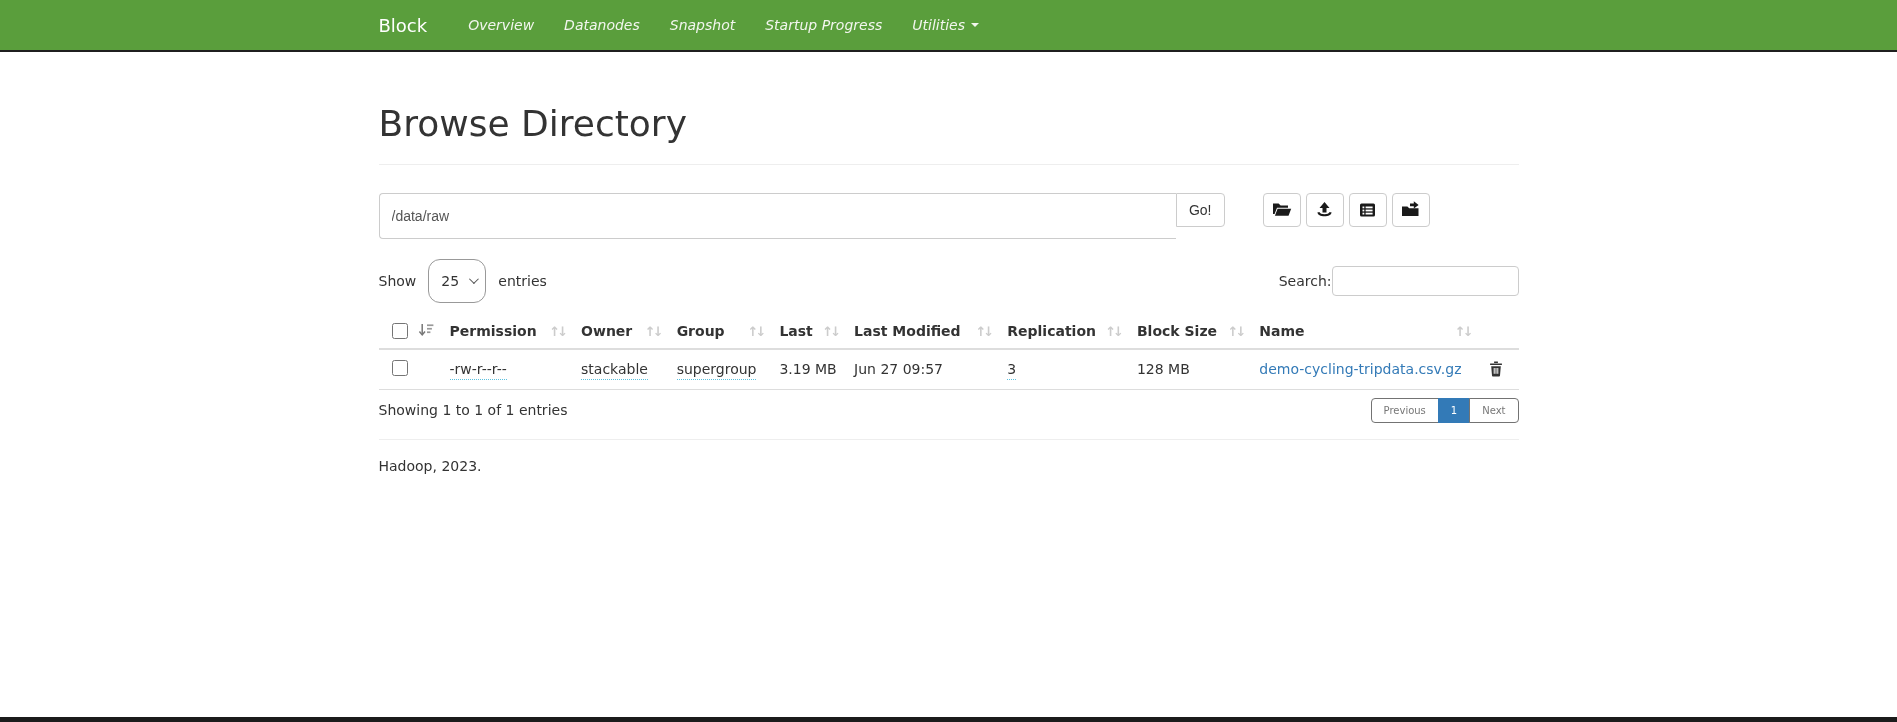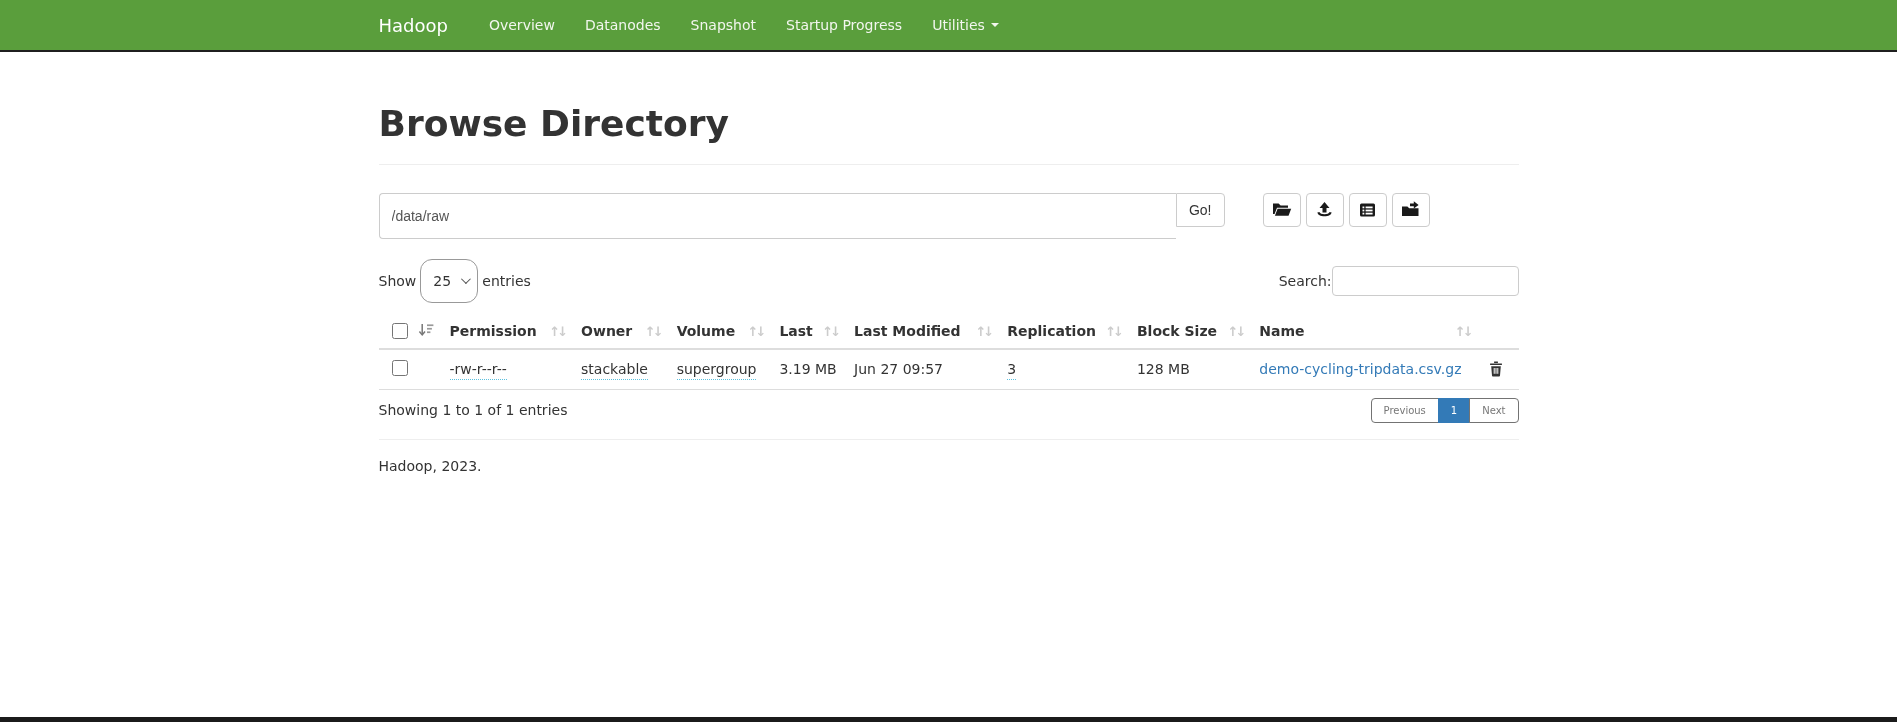--- a/index.html
+++ b/index.html
@@ -16,39 +16,39 @@
     font-size:14px;color:#333;
     min-height:722px;position:relative;width:1897px;overflow-x:hidden;
   }
   .container{width:1140px;margin:0 auto;}
 
   
   .navbar{background:var(--navbar-green,#5a9e3c);height:52px;border-bottom:2px solid #1f1f1f;}
   .navbar .container{display:flex;align-items:stretch;height:50px;}
   .navbar-brand{display:flex;align-items:center;color:#fff;font-size:18px;text-decoration:none;margin-right:26px;cursor:pointer;}
   .navbar-nav{display:flex;list-style:none;margin:0;padding:0;}
-  .navbar-nav a{display:flex;align-items:center;gap:6px;height:50px;padding:0 15px;color:#f2f6ee;font-size:14px;text-decoration:none;cursor:pointer;}
+  .navbar-nav a{display:flex;align-items:center;gap:6px;height:50px;padding:0 15px;color:#f2f6ee;font-size:14px;text-decoration:none;cursor:pointer;font-style:italic;}
   .caret{width:0;height:0;border-left:4.5px solid transparent;border-right:4.5px solid transparent;border-top:4.5px solid #f2f6ee;display:inline-block;}
 
   
   .page-header{margin-top:52px;padding-bottom:20px;border-bottom:1px solid #eee;margin-bottom:28px;}
-  .page-title{margin:0;font-size:36px;font-weight:bold;color:#333;line-height:1.1;}
+  .page-title{margin:0;font-size:36px;font-weight:normal;color:#333;line-height:1.1;}
 
   
   .explorer-row{display:flex;align-items:flex-start;}
   .input-group{display:flex;width:846px;}
   .path-input{flex:1;height:34px;border:1px solid #ccc;border-right:none;border-radius:4px 0 0 4px;padding:22px 12px;font-size:14px;color:#555;outline:none;}
   .go-btn{height:34px;border:1px solid #ccc;background:#fff;border-radius:0 4px 4px 0;padding:6px 12px;font-size:14px;color:#333;cursor:pointer;line-height:1;}
   .icon-toolbar{margin-left:38px;display:flex;gap:5px;}
   .icon-btn{width:38px;height:34px;border:1px solid #ccc;border-radius:4px;background:#fff;display:flex;align-items:center;justify-content:center;cursor:pointer;padding:0;}
   .icon-btn svg{display:block;}
 
   
   .dt-controls{margin-top:20px;display:flex;justify-content:space-between;align-items:center;}
-  .length-control{display:flex;align-items:center;gap:4px;}
+  .length-control{display:flex;align-items:center;gap:12px;}
   .length-select{width:58px;height:44px;border:1px solid #999;border-radius:12px;background:#fff;display:flex;align-items:center;justify-content:space-between;padding:0 9px 0 12px;cursor:pointer;}
   .select-caret{width:7px;height:7px;border-right:1.6px solid #555;border-bottom:1.6px solid #555;transform:rotate(45deg) translateY(-2px);}
   .search-control{display:flex;align-items:center;}
   .search-input{width:187px;height:30px;border:1px solid #ccc;border-radius:4px;padding:4px 8px;font-size:14px;outline:none;}
 
   
   table.listing{width:100%;border-collapse:collapse;margin-top:12px;}
   table.listing th{font-weight:bold;text-align:left;padding:8px;border-bottom:2px solid #ddd;font-size:14px;cursor:pointer;}
   table.listing td{padding:9px 8px;border-bottom:1px solid #ddd;font-size:14px;vertical-align:middle;}
   .th-flex{display:flex;justify-content:space-between;align-items:center;}
@@ -74,21 +74,21 @@
   hr.footer-rule{border:none;border-top:1px solid #eee;margin:16px 0 0;}
   .site-footer{margin-top:18px;font-size:14px;color:#333;padding-bottom:60px;}
 
   .screen-bottom-edge{position:absolute;left:0;right:0;bottom:0;height:5px;background:#1b1b1b;}
 </style>
 </head>
 <body>
 
 <nav class="navbar">
   <div class="container">
-    <a class="navbar-brand">Hadoop</a>
+    <a class="navbar-brand">Block</a>
     <ul class="navbar-nav">
       <li>
           <a>Overview</a>
         </li>
       <li>
           <a>Datanodes</a>
         </li>
       <li>
           <a>Snapshot</a>
         </li>
@@ -212,21 +212,21 @@
             </span>
           </th>
         <th>
             <span class="th-flex">
               <span>Owner</span>
               <span class="sort-icon"></span>
             </span>
           </th>
         <th>
             <span class="th-flex">
-              <span>Volume</span>
+              <span>Group</span>
               <span class="sort-icon"></span>
             </span>
           </th>
         <th>
             <span class="th-flex">
               <span>Last</span>
               <span class="sort-icon"></span>
             </span>
           </th>
         <th>

